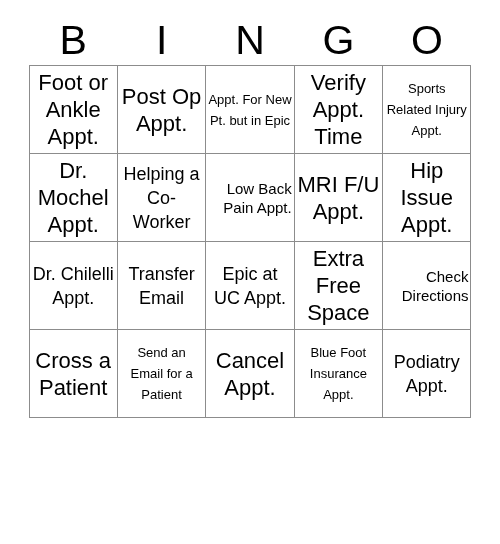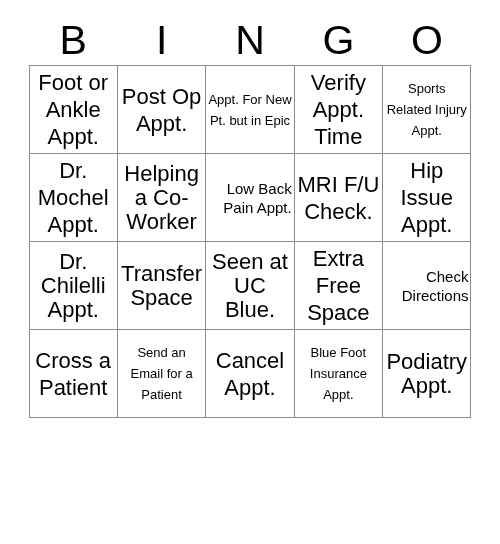--- a/index.html
+++ b/index.html
@@ -71,21 +71,21 @@
     white-space: pre-line;
     word-break: break-word;
   }
 
   
   .size-lg .cell-text {
     font-size: 22px;
     line-height: 27px;
   }
   .size-md .cell-text {
-    font-size: 22px;
+    font-size: 18px;
     line-height: 24px;
   }
   .size-sm .cell-text {
     font-size: 15px;
     line-height: 19px;
     text-align: right;
   }
   .size-xs .cell-text {
     font-size: 13px;
     line-height: 21px;
@@ -127,35 +127,35 @@
         <td class="bingo-cell size-lg">
             <span class="cell-text">Dr. Mochel Appt.</span>
           </td>
         <td class="bingo-cell size-md">
             <span class="cell-text">Helping a Co-Worker</span>
           </td>
         <td class="bingo-cell size-sm">
             <span class="cell-text">Low Back Pain Appt.</span>
           </td>
         <td class="bingo-cell size-lg">
-            <span class="cell-text">MRI F/U Check.</span>
+            <span class="cell-text">MRI F/U Appt.</span>
           </td>
         <td class="bingo-cell size-lg">
             <span class="cell-text">Hip Issue Appt.</span>
           </td>
       </tr>
       <tr>
         <td class="bingo-cell size-md">
             <span class="cell-text">Dr. Chilelli Appt.</span>
           </td>
         <td class="bingo-cell size-md">
-            <span class="cell-text">Transfer Space</span>
+            <span class="cell-text">Transfer Email</span>
           </td>
         <td class="bingo-cell size-md">
-            <span class="cell-text">Seen at UC Blue.</span>
+            <span class="cell-text">Epic at UC Appt.</span>
           </td>
         <td class="bingo-cell size-lg">
             <span class="cell-text">Extra Free Space</span>
           </td>
         <td class="bingo-cell size-sm">
             <span class="cell-text">Check Directions</span>
           </td>
       </tr>
       <tr>
         <td class="bingo-cell size-lg">

